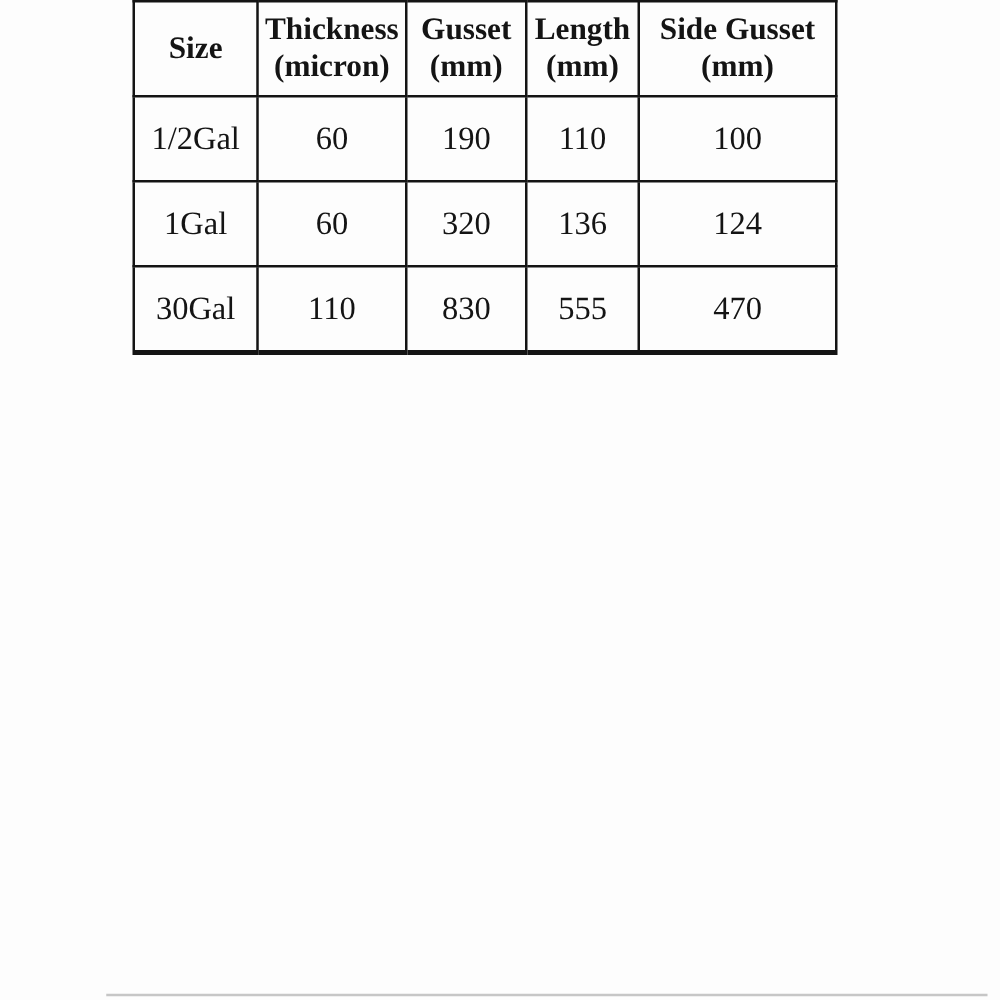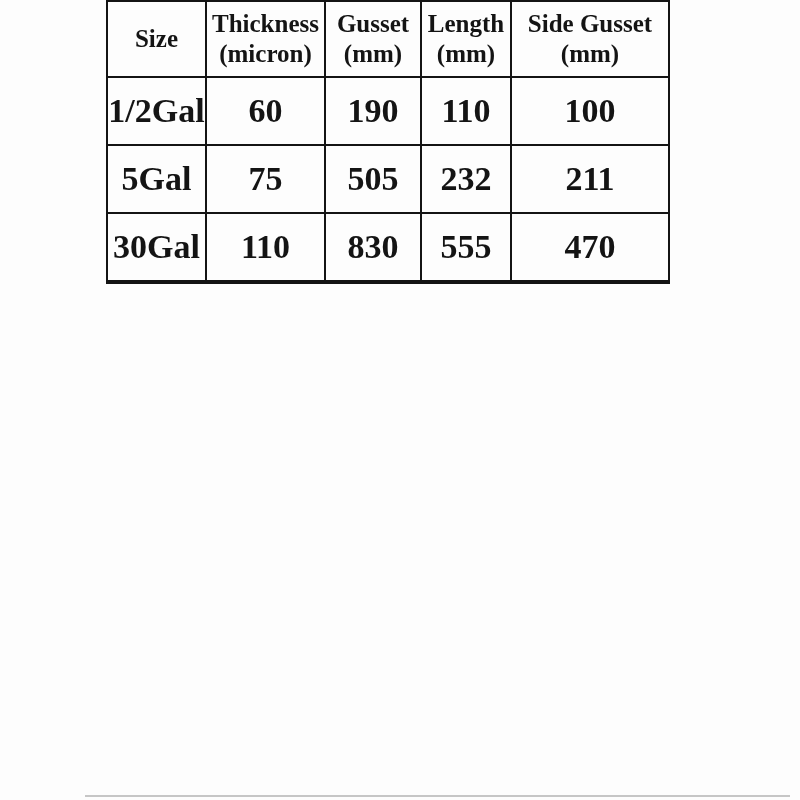--- a/index.html
+++ b/index.html
@@ -34,22 +34,22 @@
     overflow: hidden;
   }
   table.spec th {
     font-weight: bold;
     font-size: 25px;
     line-height: 30px;
     height: 74px;
     white-space: pre-line;
   }
   table.spec td {
-    font-weight: bold;
-    font-size: 34px;
+    font-weight: normal;
+    font-size: 26px;
     height: 66px;
   }
   table.spec tbody tr:last-child td {
     border-bottom-width: 4px;
   }
   .photo-edge-line {
     position: absolute;
     left: 85px;
     top: 795px;
     width: 705px;
@@ -85,25 +85,25 @@
     </thead>
     <tbody>
       <tr>
         <td>1/2Gal</td>
         <td>60</td>
         <td>190</td>
         <td>110</td>
         <td>100</td>
       </tr>
       <tr>
-        <td>5Gal</td>
-        <td>75</td>
-        <td>505</td>
-        <td>232</td>
-        <td>211</td>
+        <td>1Gal</td>
+        <td>60</td>
+        <td>320</td>
+        <td>136</td>
+        <td>124</td>
       </tr>
       <tr>
         <td>30Gal</td>
         <td>110</td>
         <td>830</td>
         <td>555</td>
         <td>470</td>
       </tr>
     </tbody>
   </table>

